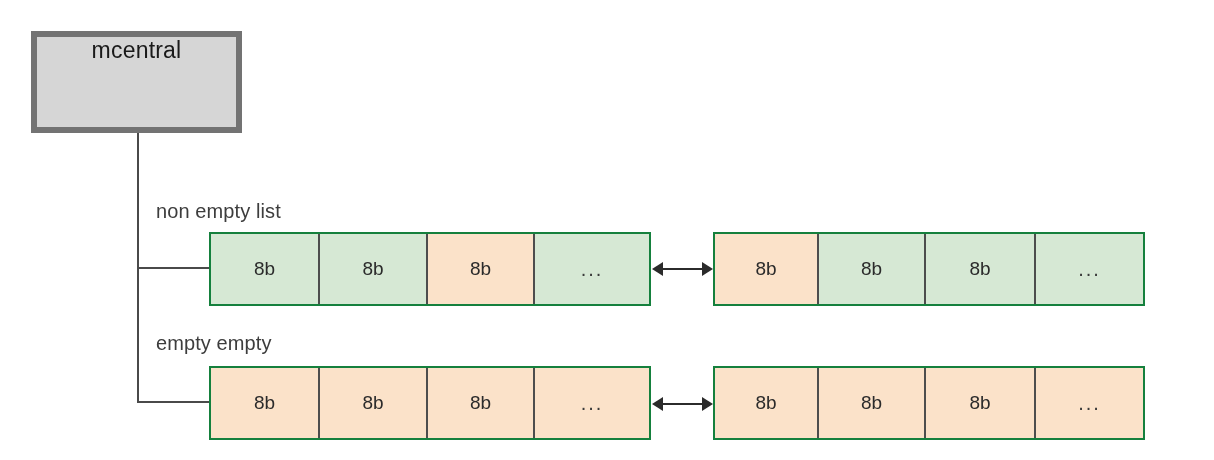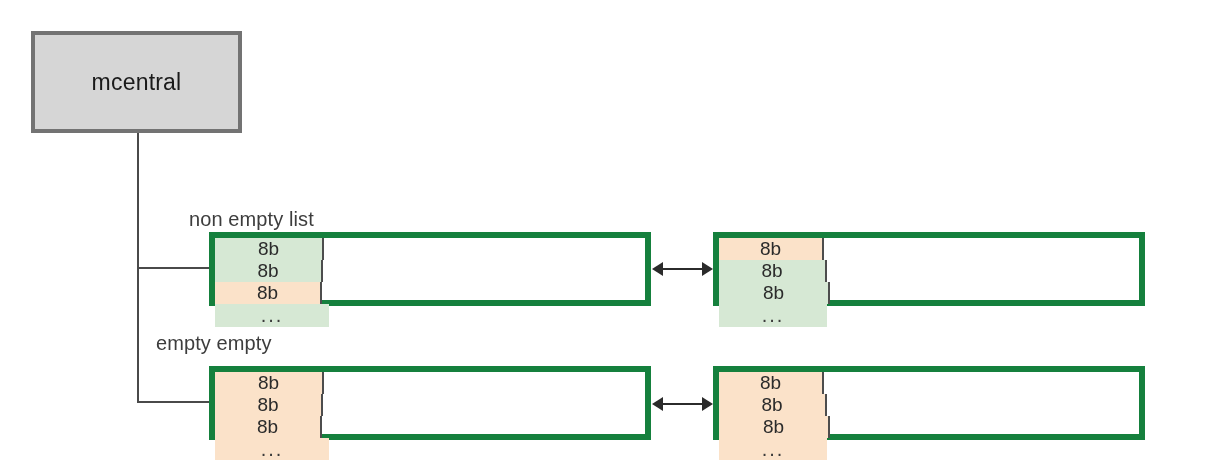--- a/index.html
+++ b/index.html
@@ -16,23 +16,23 @@
     height: 460px;
     background: #ffffff;
     overflow: hidden;
   }
 
   
   .node-box {
     position: absolute;
     box-sizing: border-box;
     background: #d6d6d6;
-    border: 4px solid #737373;
+    border: 6px solid #737373;
     display: flex;
-    align-items: center;
+    align-items: flex-start;
     justify-content: center;
     color: #1a1a1a;
     font-size: 23px;
     letter-spacing: 0.2px;
   }
 
   
   .line-v, .line-h {
     position: absolute;
     background: #4a4a4a;
@@ -47,22 +47,21 @@
     color: #3d3d3d;
     white-space: nowrap;
     letter-spacing: 0.1px;
   }
 
   
   .span-group {
     position: absolute;
     display: flex;
     box-sizing: border-box;
-    border: 6px solid #15803d;
-    flex-direction: column;
+    border: 2px solid #15803d;
   }
   .cell {
     box-sizing: border-box;
     display: flex;
     align-items: center;
     justify-content: center;
     font-size: 19px;
     color: #2b2b2b;
     border-right: 2px solid #4d4d4d;
     height: 100%;
@@ -120,21 +119,21 @@
   <div class="node-box" style="left:31px; top:31px; width:211px; height:102px;">
     <span>mcentral</span>
   </div>
 
   <div class="line-v" style="left:137px; top:133px; height:269px;"></div>
 
   <div class="line-h" style="left:137px; top:267px; width:74px;"></div>
 
   <div class="line-h" style="left:137px; top:401px; width:74px;"></div>
 
-  <div class="row-label" style="left:156px; top:208px;margin-left:33px;">non empty list</div>
+  <div class="row-label" style="left:156px; top:200px;">non empty list</div>
 
   <div class="span-group" style="left:209px; top:232px; width:442px; height:74px;">
     <div class="cell green" style="width:109px;">8b</div>
     <div class="cell green" style="width:108px;">8b</div>
     <div class="cell orange" style="width:107px;">8b</div>
     <div class="cell green ellipsis" style="width:114px;">...</div>
   </div>
 
   <div class="darrow" style="left:652px; top:259px; width:61px;">
     <div class="head left"></div>

